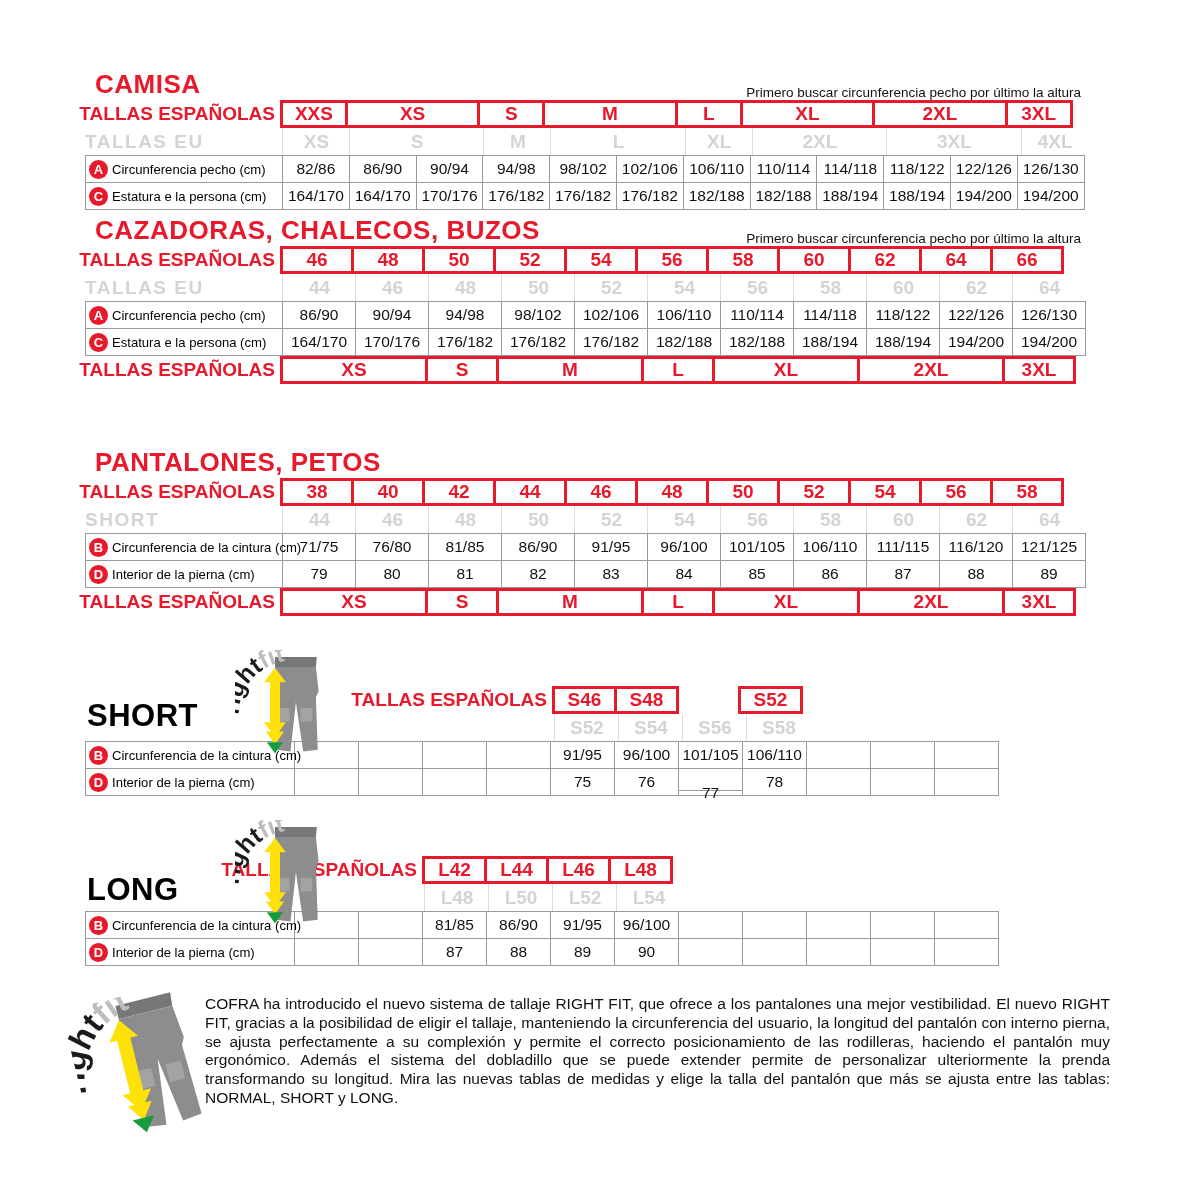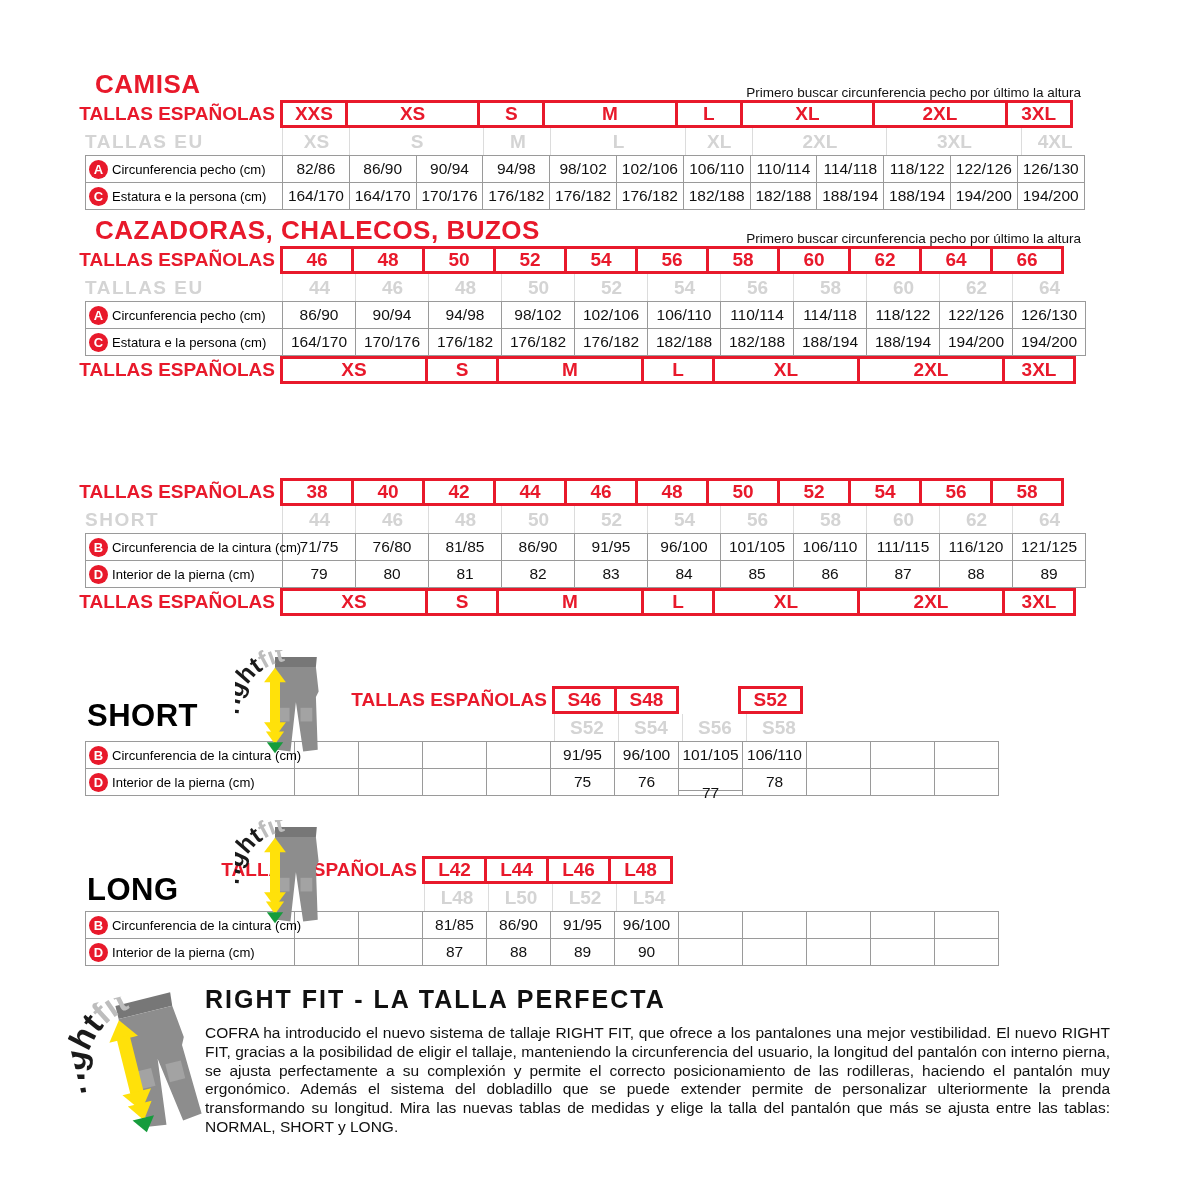--- a/index.html
+++ b/index.html
@@ -187,20 +187,21 @@
         <div class="cell red" style="width: 74px;">L</div>
         <div class="cell red" style="width: 148px;">XL</div>
         <div class="cell red" style="width: 148px;">2XL</div>
         <div class="cell red" style="width: 74px;">3XL</div>
       </div>
     </div>
 </section>
 
 <section class="sec" style="top:448px">
   <div class="sec-head">
+    <h2 class="title">PANTALONES, PETOS</h2>
   </div>
   <div class="tbl">
       <div class="trow hrow">
         <div class="lbl red-lbl" style="width: 198px;">TALLAS ESPAÑOLAS</div>
         <div class="cell red" style="width: 74px;">38</div>
         <div class="cell red" style="width: 74px;">40</div>
         <div class="cell red" style="width: 74px;">42</div>
         <div class="cell red" style="width: 74px;">44</div>
         <div class="cell red" style="width: 74px;">46</div>
         <div class="cell red" style="width: 74px;">48</div>
@@ -430,15 +431,14 @@
       <rect x="38.5" y="32" width="11" height="48" fill="#ffe10a"></rect>
       <polygon points="32,78 56,78 44,94" fill="#ffe10a"></polygon>
       <polygon points="34,88 54,88 44,102" fill="#ffe10a"></polygon>
     </g>
     <polygon points="35,100 53,100 44,112" fill="#169c3c"></polygon>
     <path id="arc-bottom" d="M4,70 A60,60 0 0 1 100,22" fill="none"></path>
     <text font-size="27" font-weight="bold" font-family="Liberation Sans, sans-serif">
       <textPath href="#arc-bottom"><tspan fill="#1a1a1a">right</tspan><tspan fill="#bdbdbd">fit</tspan></textPath>
     </text>
   </svg>
-  <h2 class="rf-heading">RIGHT FIT - LA TALLA PERFECTA</h2>
   <p class="rf-par">COFRA ha introducido el nuevo sistema de tallaje RIGHT FIT, que ofrece a los pantalones una mejor vestibilidad. El nuevo RIGHT FIT, gracias a la posibilidad de eligir el tallaje, manteniendo la circunferencia del usuario, la longitud del pantalón con interno pierna, se ajusta perfectamente a su complexión y permite el correcto posicionamiento de las rodilleras, haciendo el pantalón muy ergonómico. Además el sistema del dobladillo que se puede extender permite de personalizar ulteriormente la prenda transformando su longitud. Mira las nuevas tablas de medidas y elige la talla del pantalón que más se ajusta entre las tablas: NORMAL, SHORT y LONG.</p>
 </section>
 
 </body></html>

